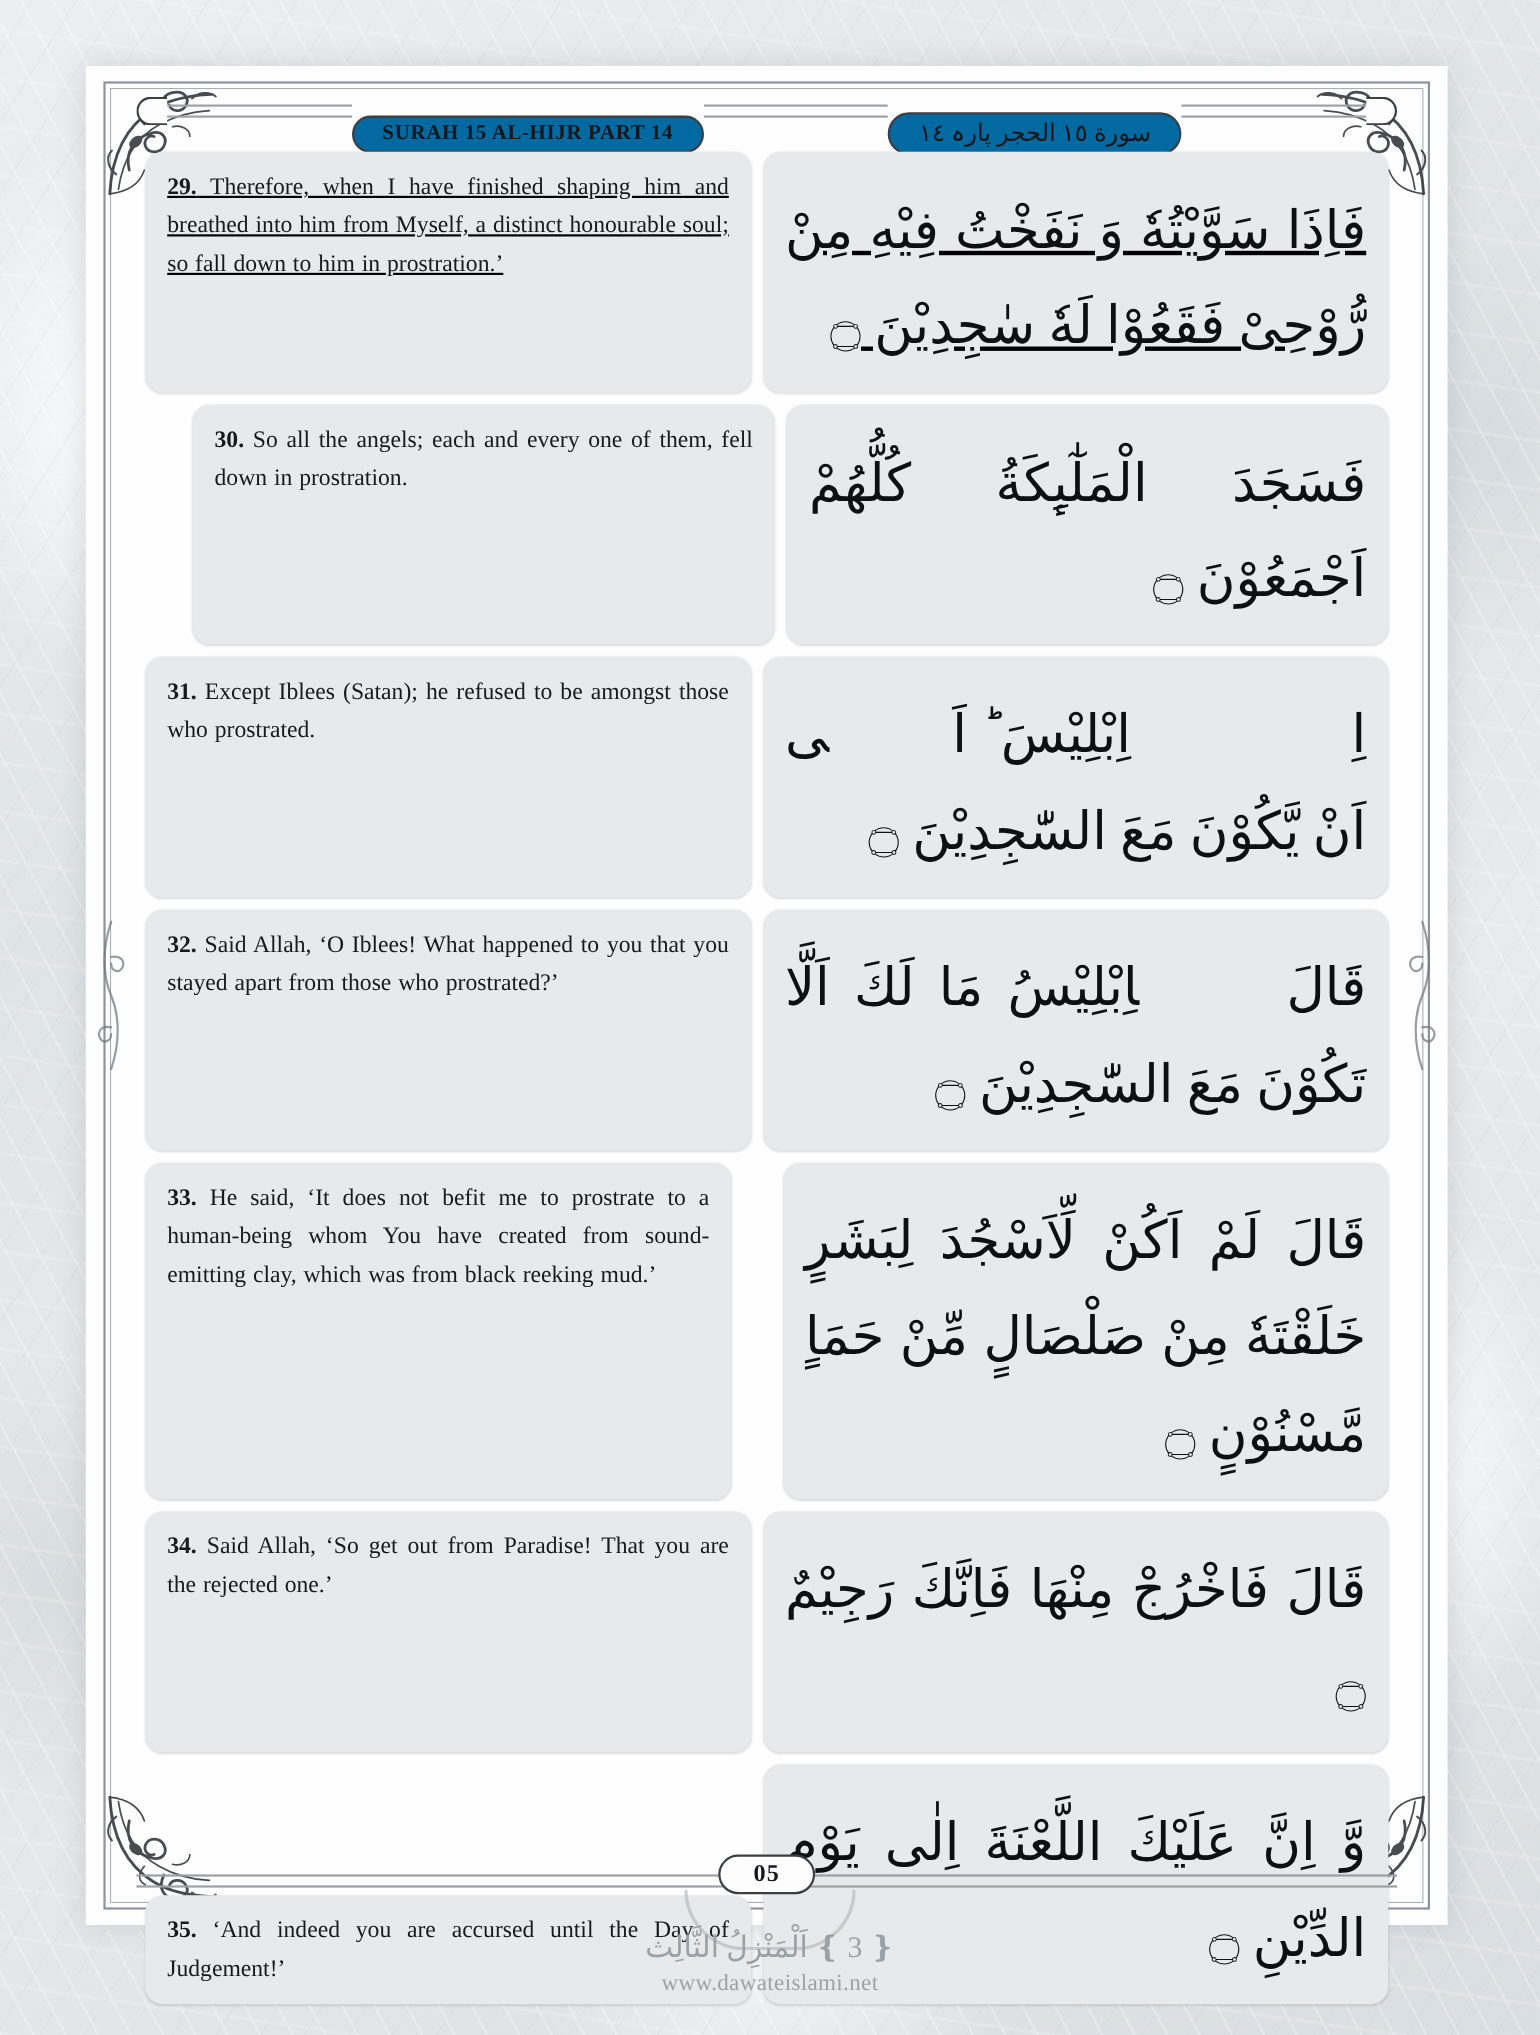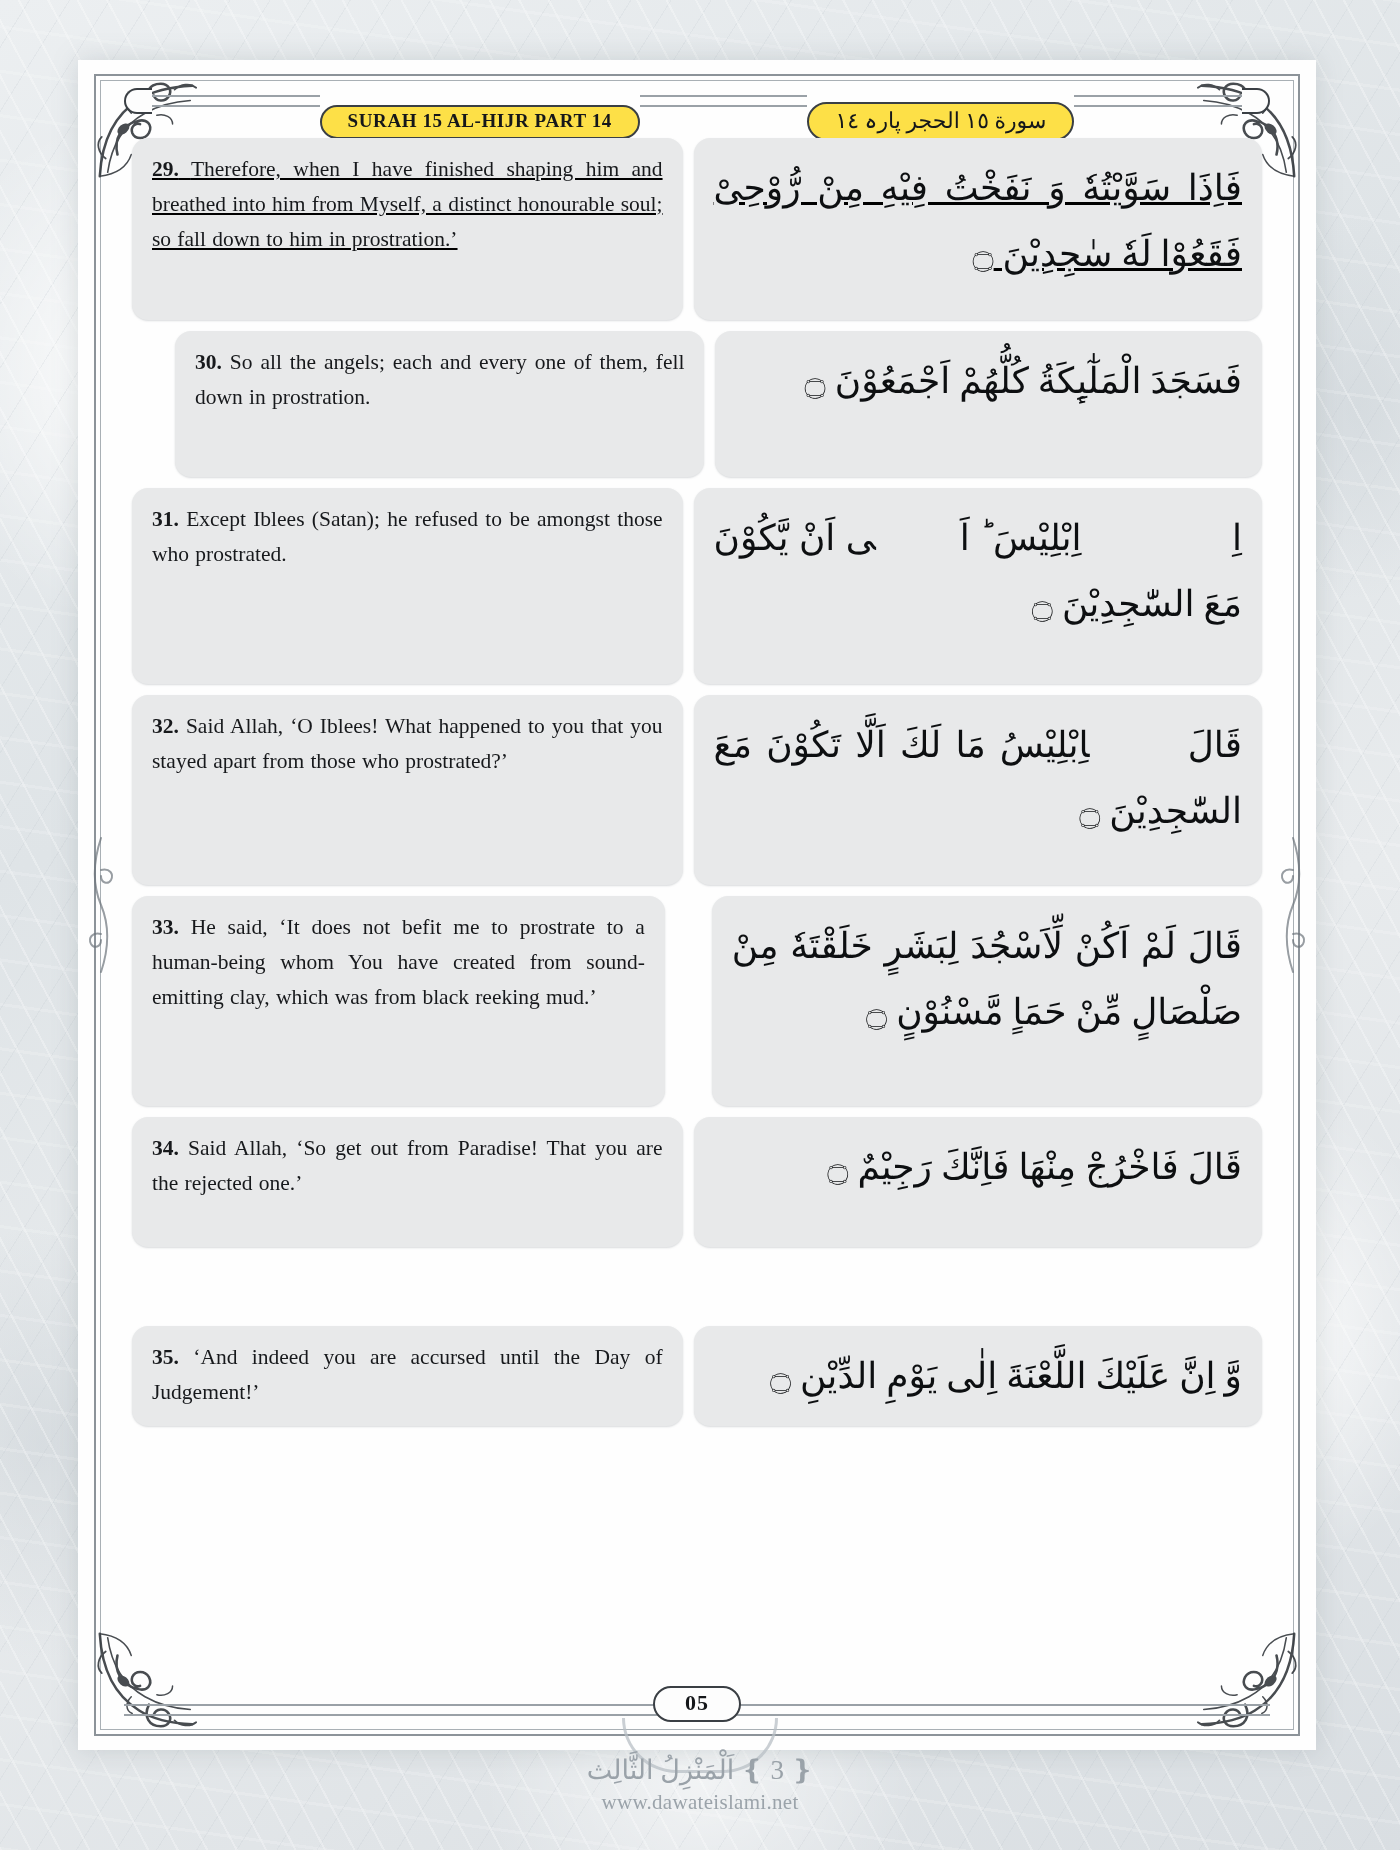--- a/index.html
+++ b/index.html
@@ -100,21 +100,21 @@
     flex: 1 1 auto;
     height: 8px;
     border-top: 2px solid #9aa1a7;
     border-bottom: 2px solid #9aa1a7;
     min-width: 8px;
   }
   .cartouche {
     border: 2.5px solid #3a3f44;
     border-radius: 22px;
     padding: 3px 26px 5px;
-    background: #fde047;
+    background: #0369a1;
     white-space: nowrap;
     margin-top: 41px;
   }
   .cartouche-en {
     font-family: "Liberation Serif", serif;
     font-weight: bold;
     font-size: 19px;
     letter-spacing: .6px;
     color: #15171a;
   }
@@ -168,24 +168,24 @@
     font-family: "Liberation Serif", serif;
     font-size: 21.5px;
     line-height: 1.62;
     color: #17191c;
     word-spacing: .04em;
   }
   .cell-ar {
     width: 50.8%;
     direction: rtl;
     text-align: justify;
-    font-size: 36px;
+    font-size: 48px;
     line-height: 1.82;
     color: #0d0f11;
-    padding-top: 18px;
+    padding-top: 28px;
   }
   .vnum {
     font-weight: bold;
   }
 
   
   .h1 { min-height: 182px; text-decoration: underline; }
   .h2 { min-height: 146px; margin-left: 43px; }
   .h3 { min-height: 196px; }
   .h4 { min-height: 190px; }

